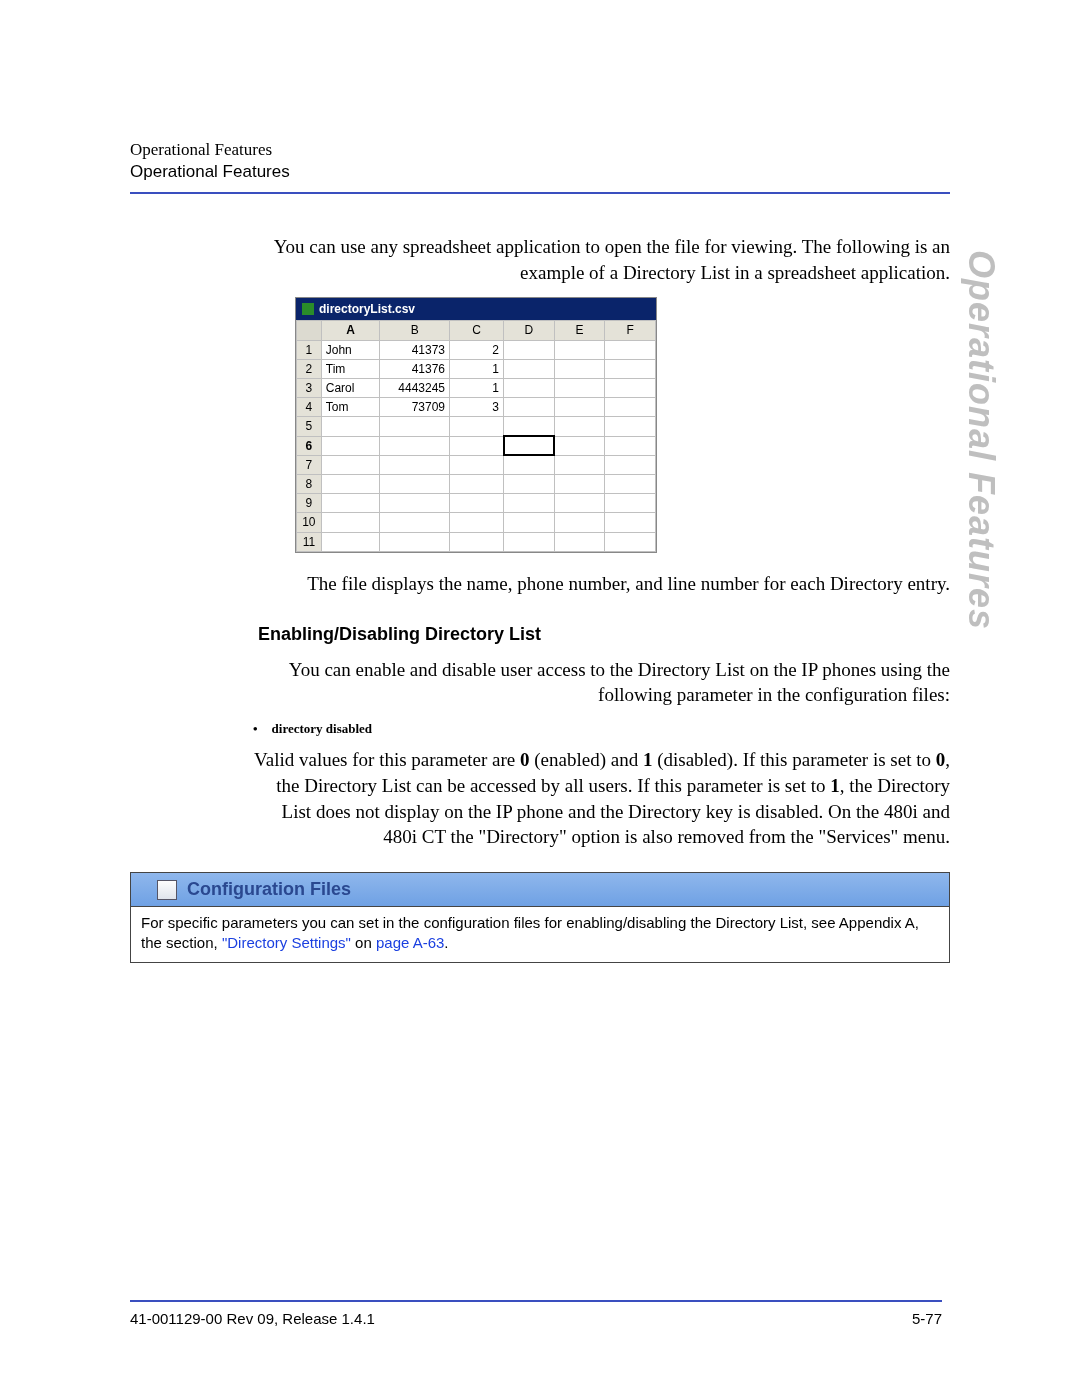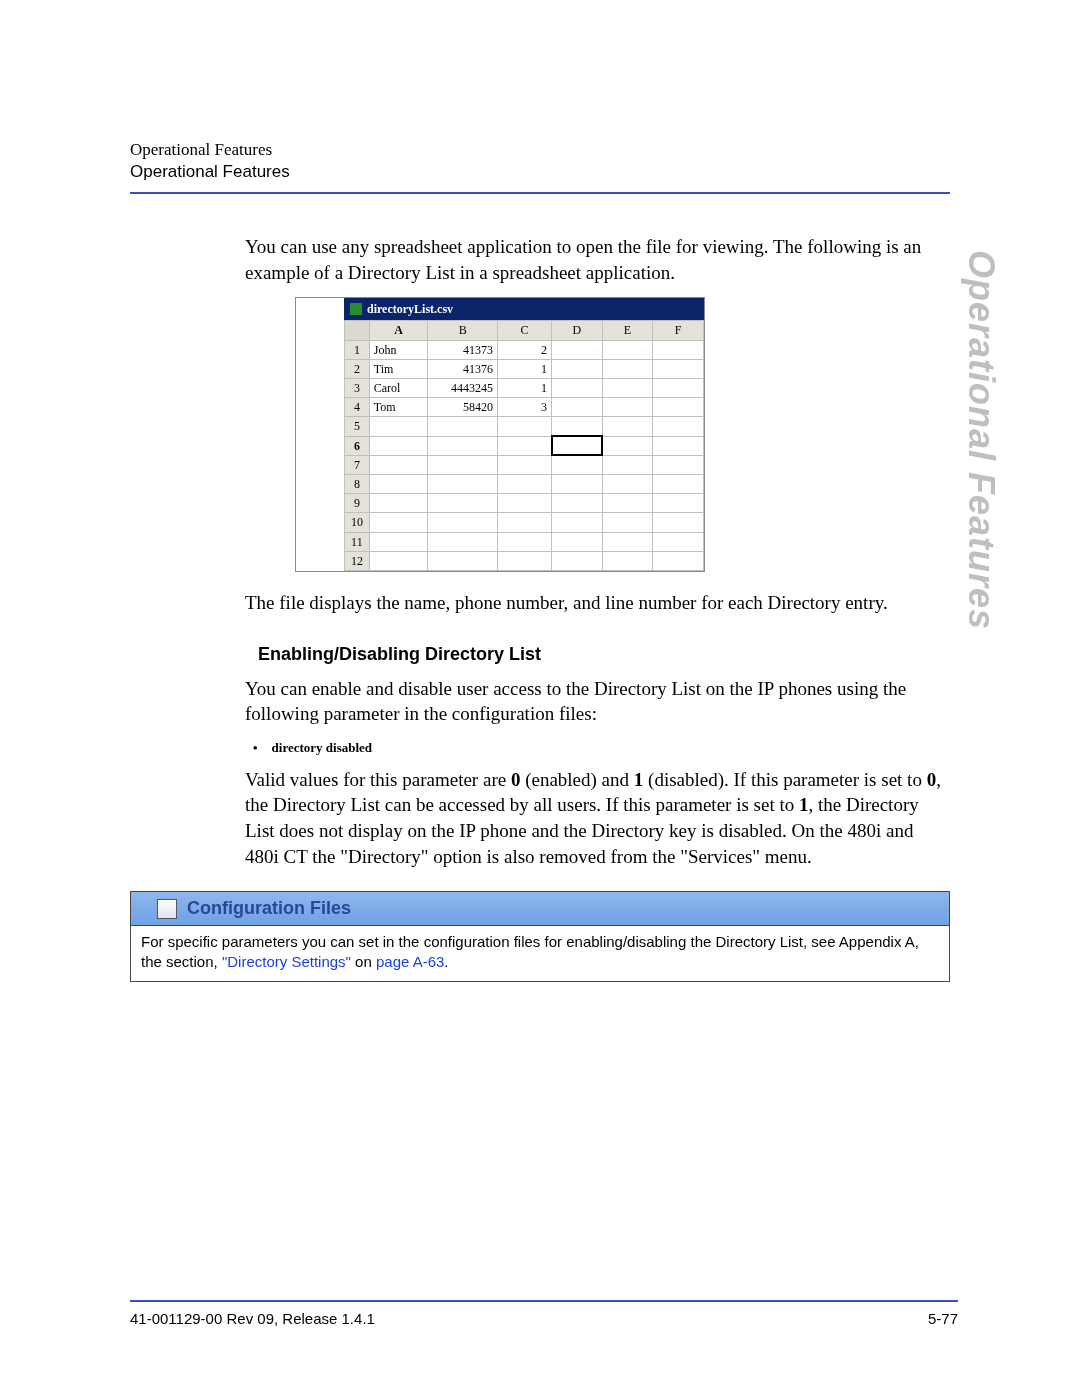--- a/index.html
+++ b/index.html
@@ -28,30 +28,29 @@
   .header-rule {
     border: none;
     border-top: 2px solid #3a4fbf;
     margin: 10px 0 40px 0;
   }
   .content {
     margin-left: 115px;
     font-size: 19px;
     line-height: 1.35;
   }
-  .para { margin: 0 0 12px 0; }
+  .para { margin: 0 0 12px 0; text-align: right; }
   .spreadsheet-wrap {
     margin: 10px 0 18px 50px;
   }
   .ss {
     border: 1px solid #888;
     width: 360px;
     background: #fff;
-    font-family: Liberation Serif, serif;
-    padding-left: 48px;
+    font-family: Liberation Sans, sans-serif;
   }
   .ss-title {
     background: #0a246a;
     color: #fff;
     font-size: 12px;
     font-weight: bold;
     padding: 3px 6px;
     display: flex;
     align-items: center;
     gap: 5px;
@@ -142,21 +141,21 @@
     font-size: 36px;
     font-style: italic;
     font-weight: bold;
     color: #bfbfbf;
     writing-mode: vertical-rl;
     letter-spacing: 1px;
   }
   .footer {
     position: absolute;
     left: 130px;
-    right: 122px;
+    right: 138px;
     bottom: 70px;
   }
   .footer-rule {
     border: none;
     border-top: 2px solid #3a4fbf;
     margin: 0 0 8px 0;
   }
   .footer-row {
     display: flex;
     justify-content: space-between;
@@ -230,21 +229,21 @@
                 <td>Carol</td>
                 <td class="num">4443245</td>
                 <td class="num">1</td>
                 <td></td>
                 <td></td>
                 <td></td>
               </tr>
               <tr>
                 <th class="rowhdr">4</th>
                 <td>Tom</td>
-                <td class="num">58420</td>
+                <td class="num">73709</td>
                 <td class="num">3</td>
                 <td></td>
                 <td></td>
                 <td></td>
               </tr>
               <tr>
                 <th class="rowhdr">5</th>
                 <td></td>
                 <td></td>
                 <td></td>
@@ -292,29 +291,20 @@
                 <th class="rowhdr">10</th>
                 <td></td>
                 <td></td>
                 <td></td>
                 <td></td>
                 <td></td>
                 <td></td>
               </tr>
               <tr>
                 <th class="rowhdr">11</th>
-                <td></td>
-                <td></td>
-                <td></td>
-                <td></td>
-                <td></td>
-                <td></td>
-              </tr>
-              <tr>
-                <th class="rowhdr">12</th>
                 <td></td>
                 <td></td>
                 <td></td>
                 <td></td>
                 <td></td>
                 <td></td>
               </tr>
             </tbody>
         </table>
       </div>

